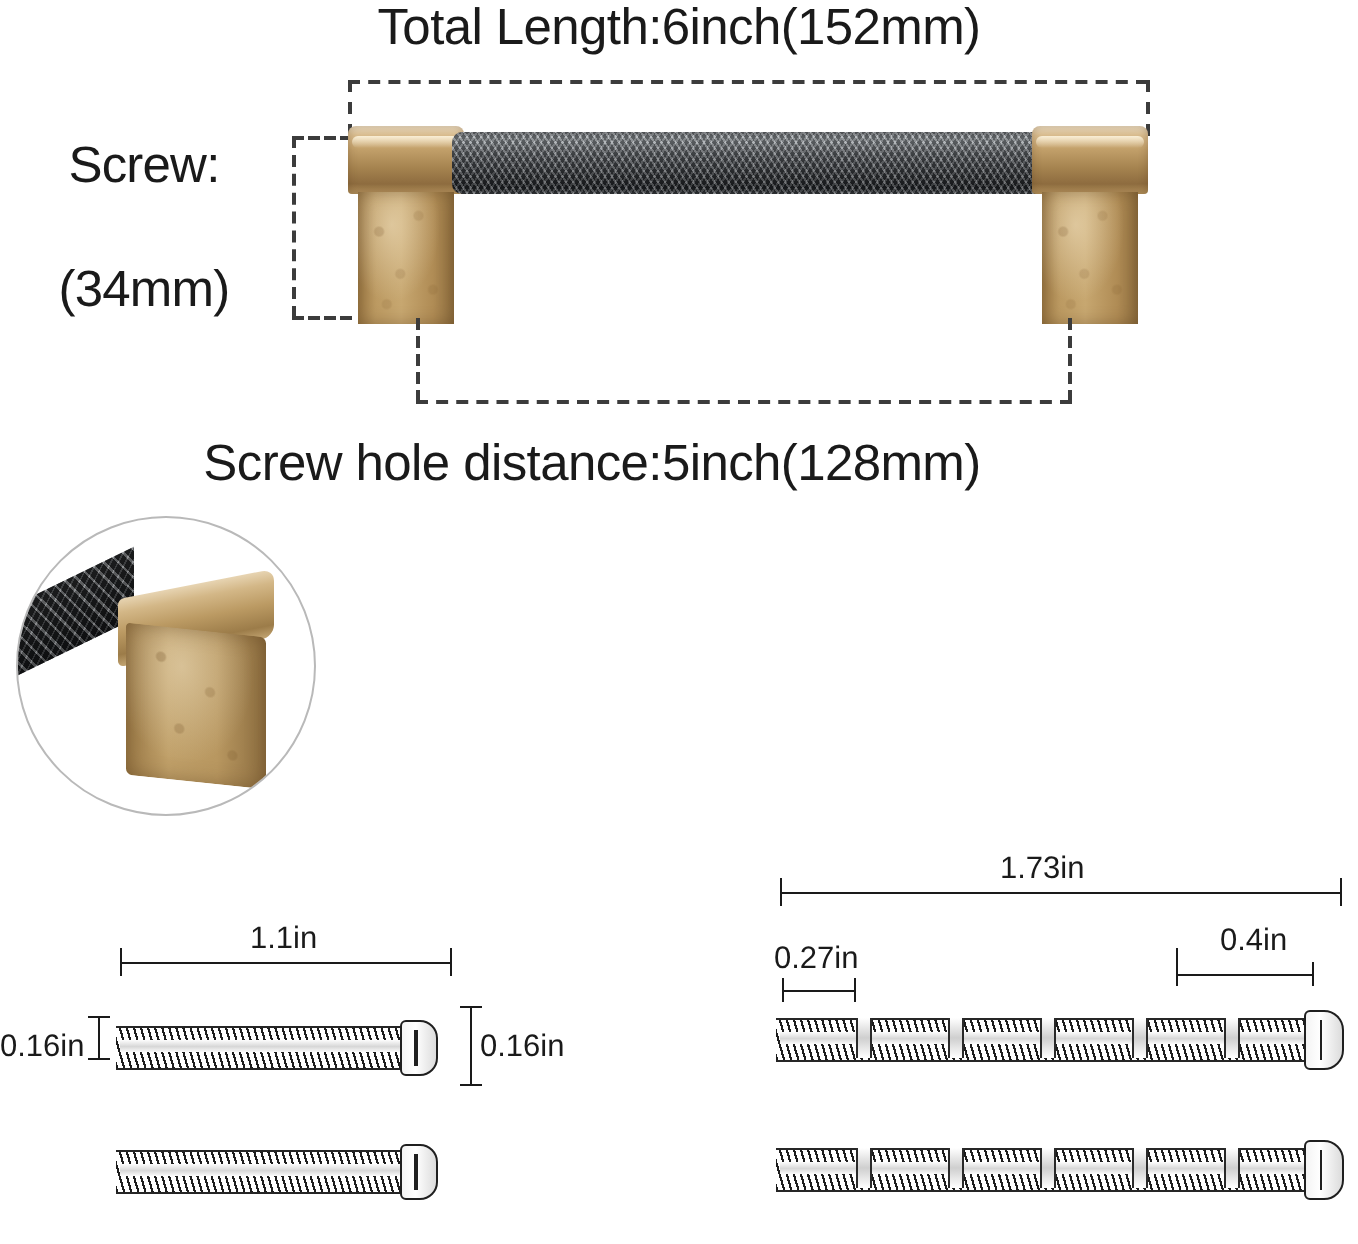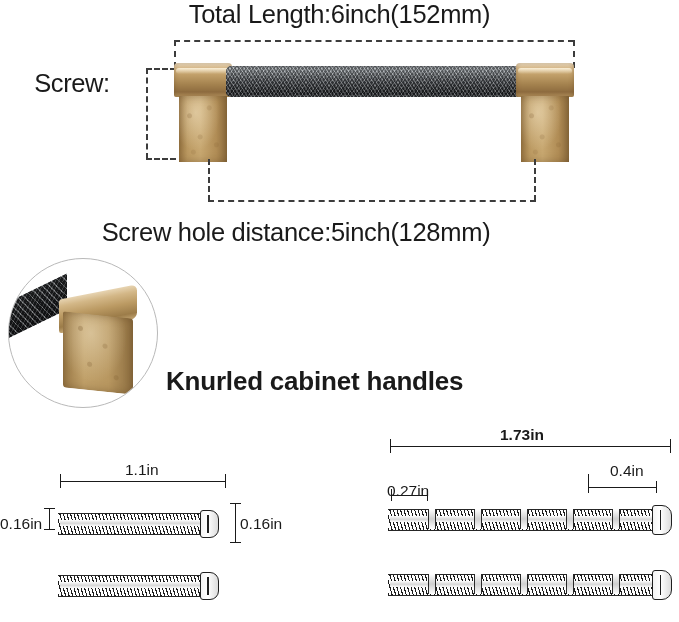--- a/index.html
+++ b/index.html
@@ -271,20 +271,21 @@
 
   <div class="abs txt" id="total-length-label">Total Length:6inch(152mm)</div>
 
   <div class="abs dash-h" style="left:174px; top:40px; width:400px;"></div>
   <div class="abs dash-v" style="left:174px; top:40px; height:28px;"></div>
   <div class="abs dash-v" style="left:573px; top:40px; height:28px;"></div>
 
   <div class="abs txt" id="high-label">
     <span>Screw:</span><br>
     <br>
+    <span>(34mm)</span>
   </div>
   <div class="abs dash-v" style="left:146px; top:68px; height:91px;"></div>
   <div class="abs dash-h" style="left:146px; top:68px; width:30px;"></div>
   <div class="abs dash-h" style="left:146px; top:158px; width:30px;"></div>
 
   <div class="abs" id="handle-wrap">
     <div class="post" id="post-left">
       <div class="post-cap"></div>
       <div class="post-body"></div>
     </div>
@@ -300,21 +301,20 @@
   <div class="abs dash-h" style="left:208px; top:200px; width:328px;"></div>
 
   <div class="abs txt" id="screwhole-label">Screw hole distance:5inch(128mm)</div>
 
   <div class="abs" id="closeup-circle">
     <div id="cu-knurl"></div>
     <div id="cu-collar"></div>
     <div id="cu-face"></div>
   </div>
 
-  <div class="abs txt" id="knurled-heading">Knurled cabinet handles</div>
 
   <div class="dim-text" style="left:125px; top:461px;">1.1in</div>
   <div class="dim-line" style="left:60px; top:481px; width:165px;"></div>
   <div class="dim-tick" style="left:60px; top:474px; height:14px;"></div>
   <div class="dim-tick" style="left:225px; top:474px; height:14px;"></div>
 
   <div class="dim-text" style="left:0px; top:515px;">0.16in</div>
   <div class="dim-tick" style="left:49px; top:508px; height:22px;"></div>
   <div class="dim-line" style="left:44px; top:508px; width:11px;"></div>
   <div class="dim-line" style="left:44px; top:529px; width:11px;"></div>
@@ -329,26 +329,26 @@
     <div class="screw-core" style="left:2px; top:10px; width:142px; height:6px;"></div>
     <div class="screw-head" style="left:142px; top:0px; width:17px; height:26px; border-radius:3px 9px 9px 3px;"></div>
   </div>
 
   <div class="screw" style="left:58px; top:572px; width:162px; height:26px;">
     <div class="screw-shaft" style="left:0; top:3px; width:146px; height:20px;"></div>
     <div class="screw-core" style="left:2px; top:10px; width:142px; height:6px;"></div>
     <div class="screw-head" style="left:142px; top:0px; width:17px; height:26px; border-radius:3px 9px 9px 3px;"></div>
   </div>
 
-  <div class="dim-text" style="left:500px; top:426px;font-weight:bold;">1.73in</div>
+  <div class="dim-text" style="left:500px; top:426px;">1.73in</div>
   <div class="dim-line" style="left:390px; top:446px; width:281px;"></div>
   <div class="dim-tick" style="left:390px; top:439px; height:14px;"></div>
   <div class="dim-tick" style="left:670px; top:439px; height:14px;"></div>
 
-  <div class="dim-text" style="left:387px; top:482px;">0.27in</div>
+  <div class="dim-text" style="left:387px; top:471px;">0.27in</div>
   <div class="dim-line" style="left:391px; top:495px; width:36px;"></div>
   <div class="dim-tick" style="left:391px; top:489px; height:12px;"></div>
   <div class="dim-tick" style="left:427px; top:489px; height:12px;"></div>
 
   <div class="dim-text" style="left:610px; top:462px;">0.4in</div>
   <div class="dim-line" style="left:588px; top:487px; width:68px;"></div>
   <div class="dim-tick" style="left:588px; top:474px; height:19px;"></div>
   <div class="dim-tick" style="left:656px; top:481px; height:12px;"></div>
 
   <div class="screw" style="left:388px; top:505px; width:290px; height:28px;">

